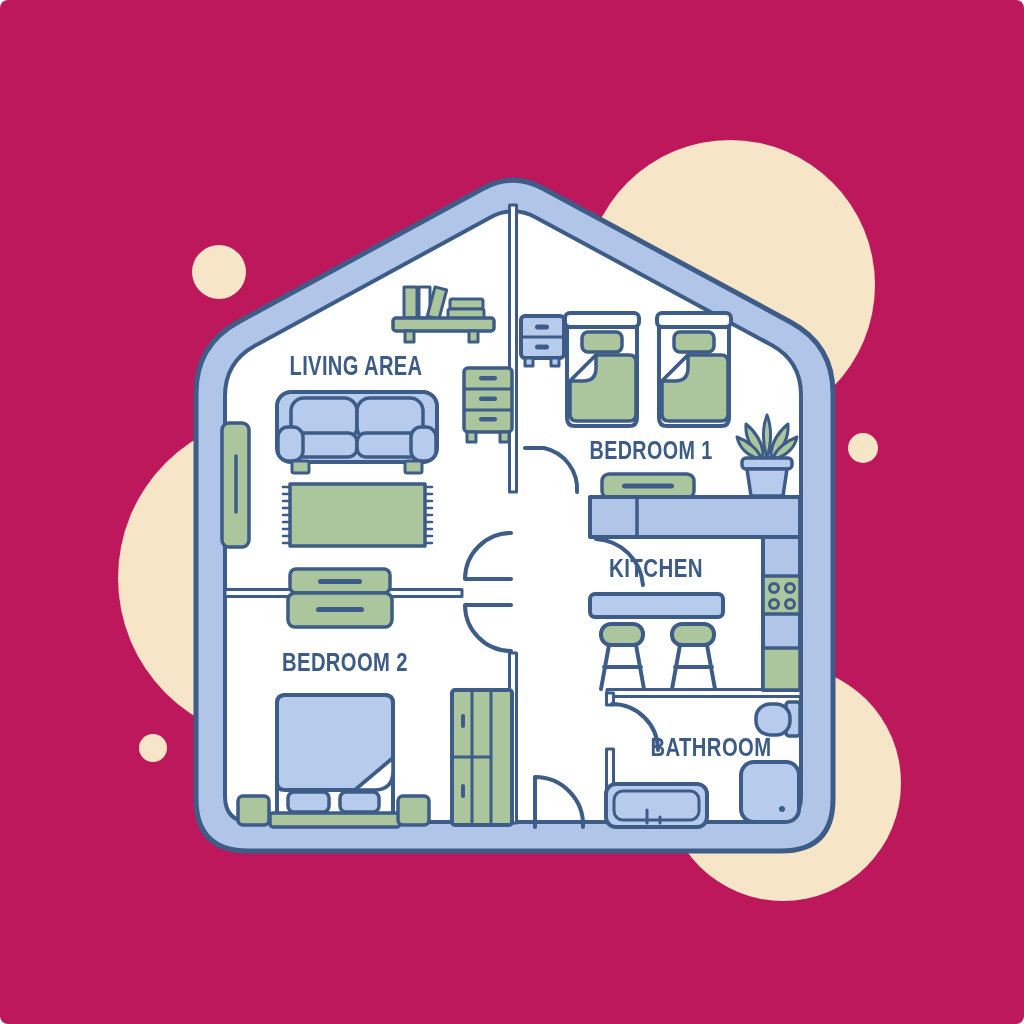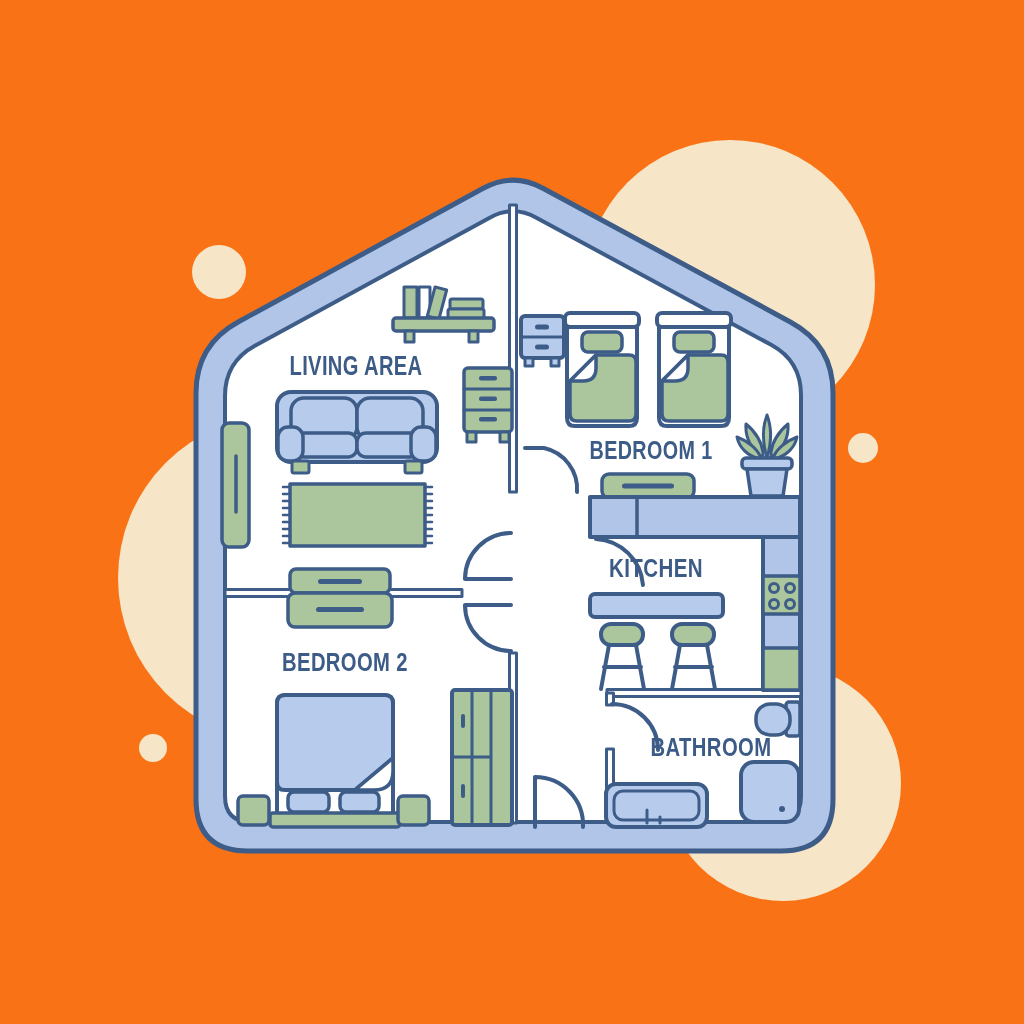--- a/index.html
+++ b/index.html
@@ -1,16 +1,16 @@
 <!DOCTYPE html>
 <html><head>
 <meta charset="utf-8">
 <style>
   html,body{margin:0;padding:0;background:#ffffff;}
-  .canvas{width:1024px;height:1024px;position:relative;background:#f97316;overflow:hidden;}
+  .canvas{width:1024px;height:1024px;position:relative;background:#be185d;overflow:hidden;border-radius:8px;}
   svg{display:block;}
   .stk{stroke:#3d5c87;stroke-linejoin:round;stroke-linecap:round;}
   .w2{stroke-width:2.5}.w3{stroke-width:3}.w35{stroke-width:3.5}.w4{stroke-width:4}.w5{stroke-width:5}
   .fb{fill:#b7cbed}.fg{fill:#abc69d}.fw{fill:#ffffff}.fwall{fill:#b0c5e8}
   .fn{fill:#3d5c87;stroke:none}
   .nf{fill:none}
   .fbeige{fill:#f6e5c6;stroke:none}
   .lbl{font-family:"Liberation Sans",sans-serif;font-weight:bold;fill:#3c5b86;letter-spacing:.5px;}
 </style>
 </head>

